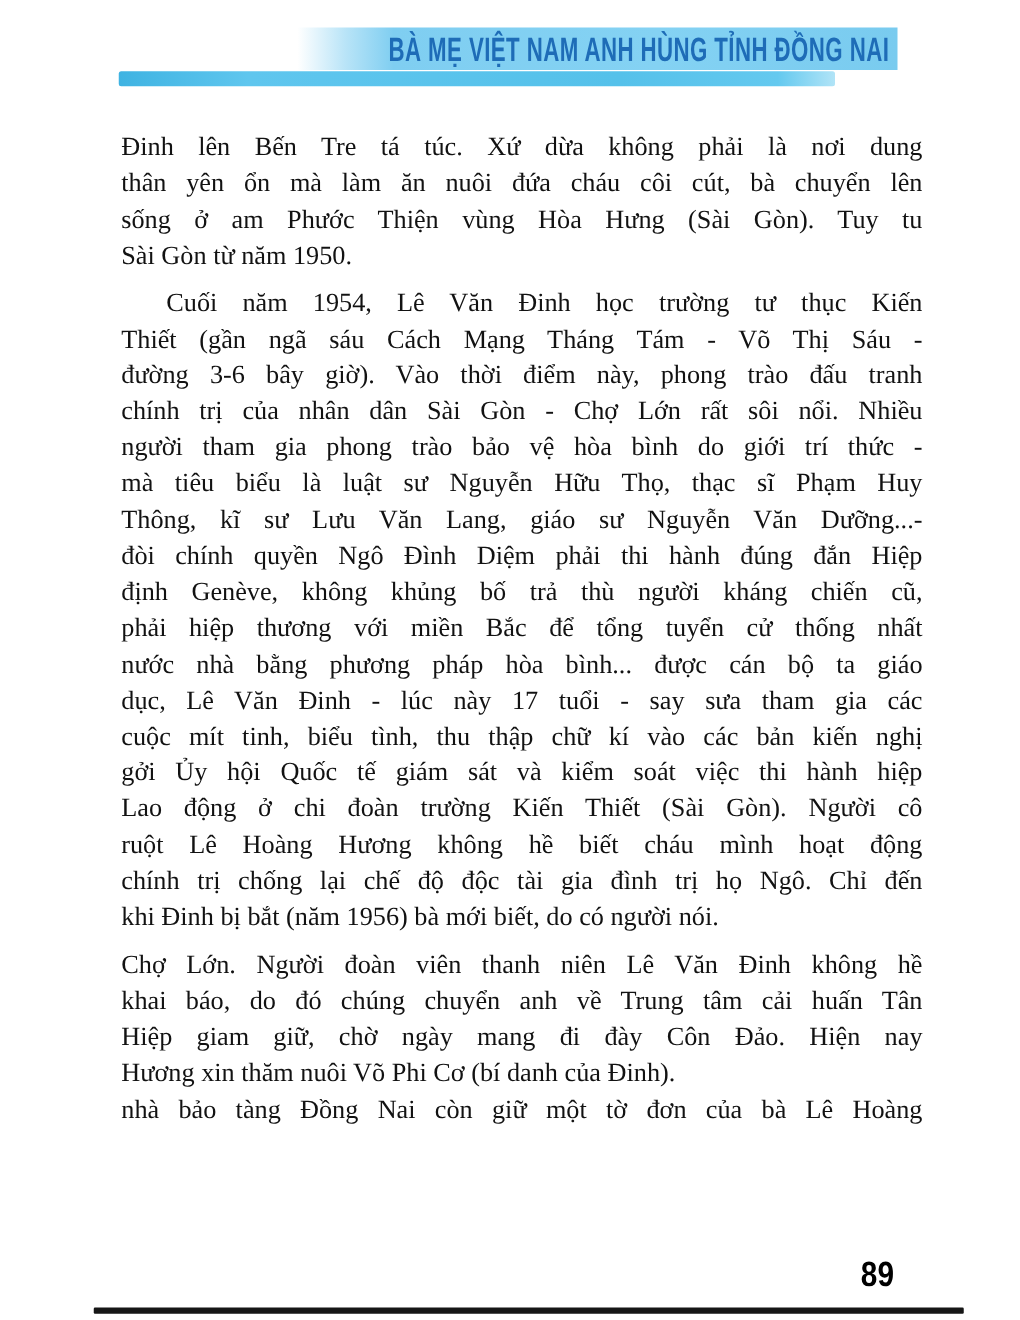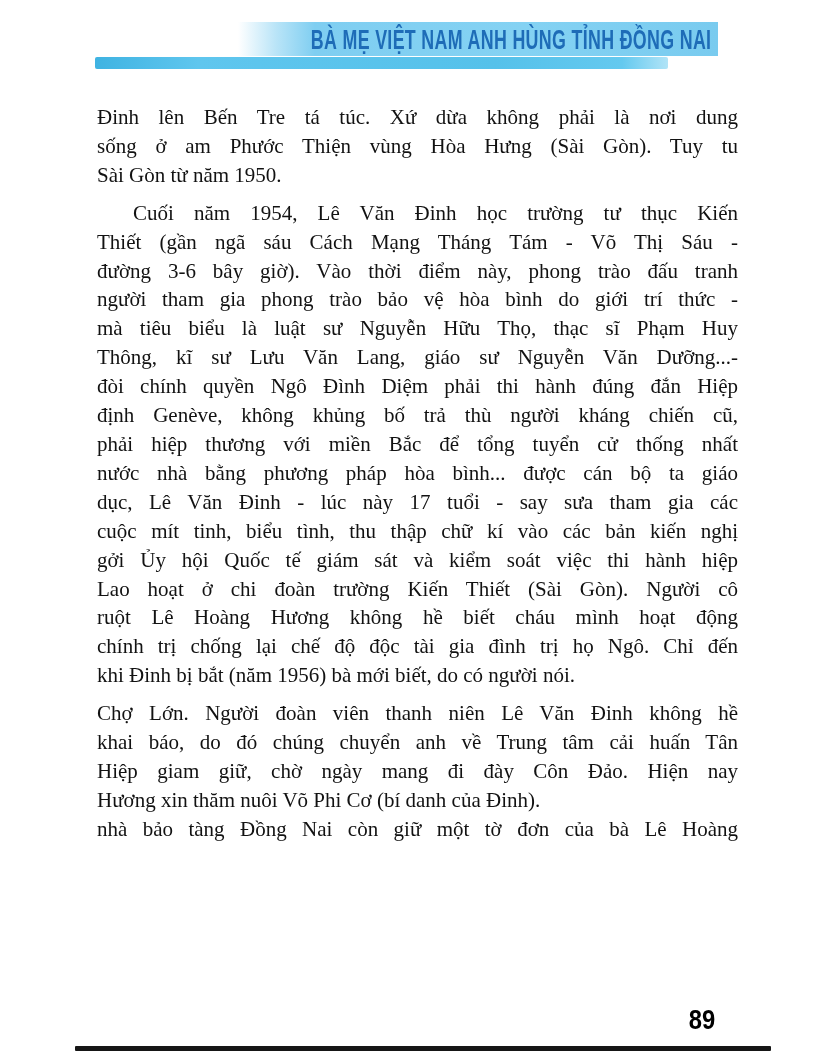--- a/index.html
+++ b/index.html
@@ -82,38 +82,40 @@
 
 <div class="banner">
   <div class="banner-bg"></div>
   <span class="banner-title" style="color: rgb(30, 108, 183);">BÀ MẸ VIỆT NAM ANH HÙNG TỈNH ĐỒNG NAI</span>
 </div>
 <div class="strip"></div>
 
 <div class="body-text" id="body-text">
     <div class="para">
       <div class="line">Đinh lên Bến Tre tá túc. Xứ dừa không phải là nơi dung</div>
+      <div class="line">thân yên ổn mà làm ăn nuôi đứa cháu côi cút, bà chuyển lên</div>
       <div class="line">sống ở am Phước Thiện vùng Hòa Hưng (Sài Gòn). Tuy tu</div>
       <div class="line last">Sài Gòn từ năm 1950.</div>
     </div>
     <div class="para">
       <div class="line indent">Cuối năm 1954, Lê Văn Đinh học trường tư thục Kiến</div>
       <div class="line">Thiết (gần ngã sáu  Cách Mạng Tháng Tám - Võ Thị Sáu -</div>
       <div class="line">đường 3-6 bây giờ). Vào thời điểm này, phong trào đấu tranh</div>
+      <div class="line">chính trị của nhân dân Sài Gòn - Chợ Lớn rất sôi nổi. Nhiều</div>
       <div class="line">người tham gia phong trào bảo vệ hòa bình do giới trí thức -</div>
       <div class="line">mà tiêu biểu là luật sư Nguyễn Hữu Thọ, thạc sĩ Phạm Huy</div>
       <div class="line">Thông, kĩ sư Lưu Văn Lang, giáo sư Nguyễn Văn Dưỡng...-</div>
       <div class="line">đòi chính quyền Ngô Đình Diệm phải thi hành đúng đắn Hiệp</div>
       <div class="line">định Genève, không khủng bố trả thù người kháng chiến cũ,</div>
       <div class="line">phải hiệp thương với miền Bắc để tổng tuyển cử thống nhất</div>
       <div class="line">nước nhà bằng phương pháp hòa bình... được cán bộ ta giáo</div>
       <div class="line">dục, Lê Văn Đinh - lúc này 17 tuổi - say sưa tham gia các</div>
       <div class="line">cuộc mít tinh, biểu tình, thu thập chữ kí vào các bản kiến nghị</div>
       <div class="line">gởi Ủy hội Quốc tế giám sát và kiểm soát việc thi hành hiệp</div>
-      <div class="line">Lao hoạt ở chi đoàn trường Kiến Thiết (Sài Gòn). Người cô</div>
+      <div class="line">Lao động ở chi đoàn trường Kiến Thiết (Sài Gòn). Người cô</div>
       <div class="line">ruột Lê Hoàng Hương không hề biết cháu mình hoạt động</div>
       <div class="line">chính trị chống lại chế độ độc tài gia đình trị họ Ngô. Chỉ đến</div>
       <div class="line last">khi Đinh bị bắt (năm 1956) bà mới biết, do có người nói.</div>
     </div>
     <div class="para">
       <div class="line">Chợ Lớn. Người đoàn viên thanh niên Lê Văn Đinh không hề</div>
       <div class="line">khai báo, do đó chúng chuyển anh về Trung tâm cải huấn Tân</div>
       <div class="line">Hiệp giam giữ, chờ ngày mang đi đày Côn Đảo. Hiện nay</div>
       <div class="line last">Hương xin thăm nuôi Võ Phi Cơ (bí danh của Đinh).</div>
       <div class="line">nhà bảo tàng Đồng Nai  còn giữ một tờ đơn của bà Lê Hoàng</div>

